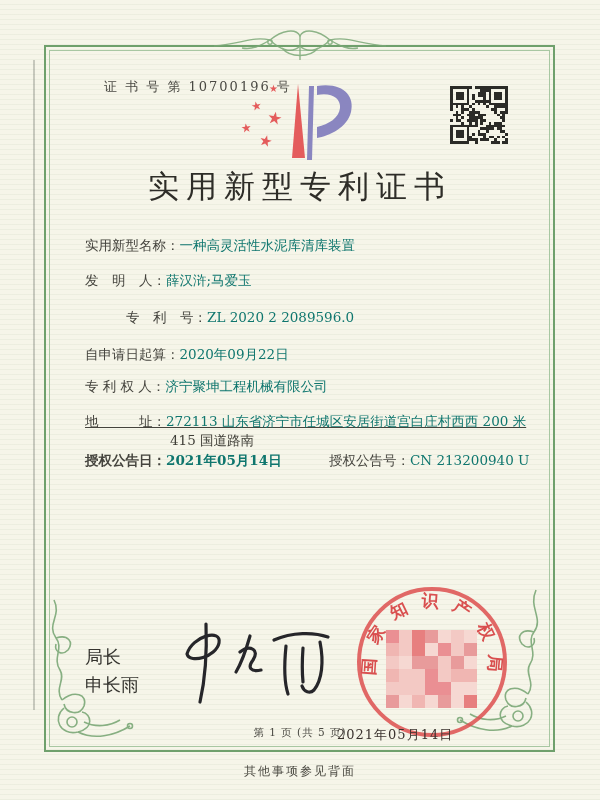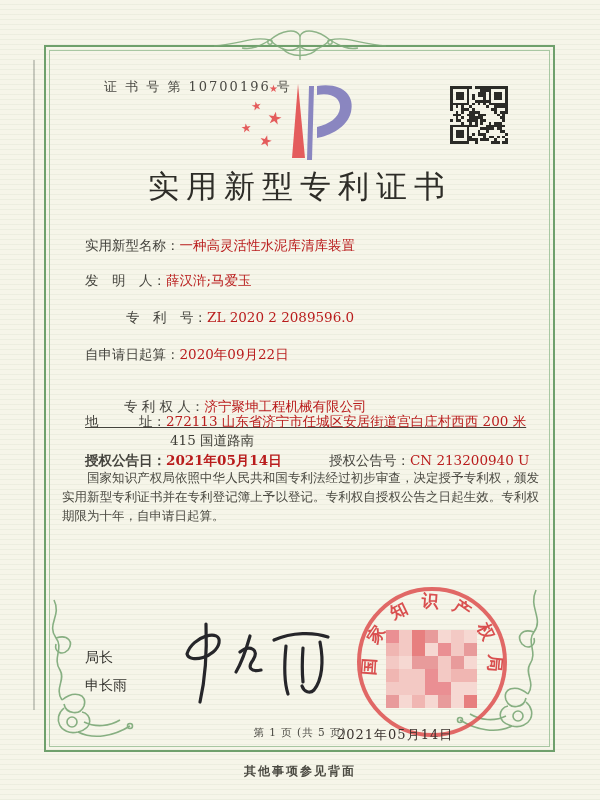--- a/index.html
+++ b/index.html
@@ -29,43 +29,43 @@
 
   .qr{position:absolute;left:450px;top:86px;width:58px;height:58px;}
 
   .title{
     position:absolute;left:0;top:166px;width:600px;text-align:center;
     font-size:31px;letter-spacing:7px;color:#2e2d28;font-weight:500;
   }
 
   .field{position:absolute;left:85px;font-size:13.5px;color:#44433c;white-space:nowrap;}
   .field .flabel{color:#45443e;}
-  .field .fvalue{color:#b91c1c;}
+  .field .fvalue{color:#0f766e;}
   .addr2{position:absolute;left:170px;font-size:13.5px;color:#3f3e37;}
 
   .paras{
     position:absolute;left:62px;top:468px;width:477px;
     font-size:12.5px;line-height:19px;color:#4b4a42;
     text-align:justify;
   }
   .paras p{margin:0;text-indent:2em;}
 
-  .sig-block{position:absolute;left:85px;top:643px;font-size:14px;color:#35342f;line-height:28px;}
+  .sig-block{position:absolute;left:85px;top:643px;font-size:18px;color:#35342f;line-height:28px;}
   .sig-svg{position:absolute;left:162px;top:610px;}
 
   .seal{position:absolute;left:357px;top:587px;width:150px;height:150px;}
   .seal-ring{position:absolute;inset:0;border:4px solid rgba(221,79,79,0.85);border-radius:50%;}
   .seal-mosaic{
     position:absolute;left:29px;top:43px;width:91px;height:78px;
     display:grid;grid-template-columns:repeat(7,1fr);grid-template-rows:repeat(6,1fr);
   }
   .seal-date{position:absolute;left:337px;top:726px;font-size:13px;color:#3a322e;letter-spacing:1px;}
 
   .page-no{position:absolute;left:0;top:726px;width:600px;text-align:center;font-size:10.5px;color:#4a4943;letter-spacing:1px;}
-  .back-note{position:absolute;left:0;top:763px;width:600px;text-align:center;font-size:12px;color:#4b4a42;letter-spacing:2px;font-weight:bold;}
+  .back-note{position:absolute;left:0;top:763px;width:600px;text-align:center;font-size:12px;color:#4b4a42;letter-spacing:2px;}
 </style>
 </head>
 <body>
 
 <div class="texture"></div>
 <div class="edge-shadow"></div>
 
 <div class="frame-outer">
   <div class="frame-inner"></div>
 </div>
@@ -370,36 +370,35 @@
 </div>
 <div class="field" style="top:272px;">
   <span class="flabel">发　明　人：</span><span class="fvalue">薛汉浒;马爱玉</span>
 </div>
 <div class="field" style="top:309px;margin-left:41px;">
   <span class="flabel">专　利　号：</span><span class="fvalue">ZL 2020 2 2089596.0</span>
 </div>
 <div class="field" style="top:346px;">
   <span class="flabel">自申请日起算：</span><span class="fvalue">2020年09月22日</span>
 </div>
-<div class="field" style="top:398px;margin-left:39px;">
+<div class="field" style="top:378px;">
   <span class="flabel">专 利 权 人：</span><span class="fvalue">济宁聚坤工程机械有限公司</span>
 </div>
 <div class="field" style="top:413px;text-decoration:underline;">
   <span class="flabel">地　　　址：</span><span class="fvalue">272113 山东省济宁市任城区安居街道宫白庄村西西 200 米</span>
 </div>
 <div class="addr2" style="top:432px;">415 国道路南</div>
 <div class="field" style="top:452px;font-weight:bold;">
   <span class="flabel">授权公告日：</span><span class="fvalue">2021年05月14日</span>
 </div>
 <div class="field" style="top:452px;left:282px;margin-left:47px;">
   <span class="flabel">授权公告号：</span><span class="fvalue">CN 213200940 U</span>
 </div>
 
 <div class="paras">
-  <p>国家知识产权局依照中华人民共和国专利法经过初步审查，决定授予专利权，颁发实用新型专利证书并在专利登记簿上予以登记。专利权自授权公告之日起生效。专利权期限为十年，自申请日起算。</p>
 </div>
 
 <div class="sig-block">
   <div>局长</div>
   <div>申长雨</div>
 </div>
 
 <svg class="sig-svg" width="185" height="100" viewBox="0 0 185 100">
   <g fill="none" stroke="#26262a" stroke-width="3.2" stroke-linecap="round">
     <path d="M25,44 C30,26 60,18 57,33 C54,47 28,54 25,44"></path>

